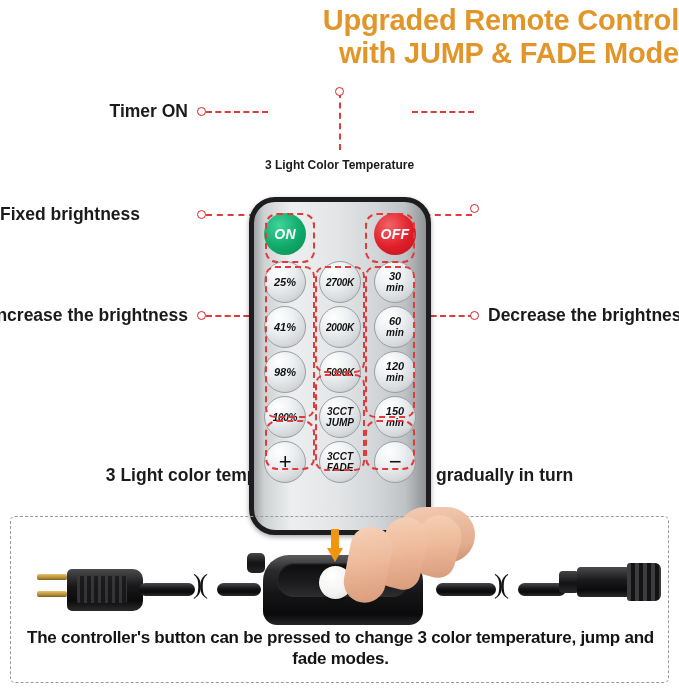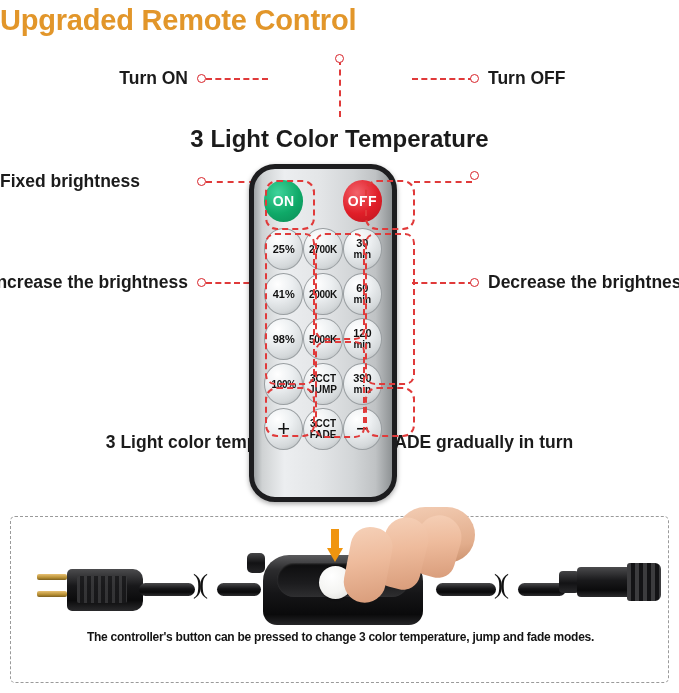--- a/index.html
+++ b/index.html
@@ -10,21 +10,21 @@
     background: #ffffff;
     font-family: "Liberation Sans", sans-serif;
     overflow: hidden;
     position: relative;
   }
 
   
   .title-block {
     width: 679px;
     padding-top: 4px;
-    text-align: left;
+    text-align: right;
   }
   .title-line {
     color: #e2962a;
     font-size: 29px;
     font-weight: bold;
     line-height: 33px;
     letter-spacing: -0.2px;
   }
 
   
@@ -33,21 +33,21 @@
     width: 679px;
     height: 420px;
   }
 
   .cap-top {
     position: absolute;
     top: 88px;
     left: 0;
     width: 679px;
     text-align: center;
-    font-size: 24px;
+    font-size: 12px;
     font-weight: bold;
     color: #1b1b1b;
   }
 
   .cap-bottom {
     position: absolute;
     top: 395px;
     left: 0;
     width: 679px;
     text-align: center;
@@ -96,26 +96,27 @@
     border: 1.6px solid #d8232a;
     border-radius: 50%;
     background: #fff;
   }
 
   
   .remote {
     position: absolute;
     left: 249px;
     top: 127px;
-    width: 148px;
+    width: 182px;
     height: 338px;
     background: linear-gradient(90deg,#9fa3a5 0%,#cfd2d3 6%,#eceef0 22%,#e3e5e7 48%,#d2d5d7 72%,#bfc2c4 88%,#8e9294 100%);
     border: 5px solid #1d1d1f;
     border-radius: 26px;
     box-shadow: 0 2px 5px rgba(0,0,0,.35);
+    font-style: italic;
   }
 
   .btn-grid {
     position: absolute;
     left: 0; top: 0;
     width: 100%;
     padding: 11px 10px 0 10px;
   }
 
   .row {
@@ -340,33 +341,34 @@
     width: 20px; height: 22px;
     background: linear-gradient(180deg,#454547 0%,#131315 55%,#28282a 100%);
     border-radius: 4px;
   }
 
   .panel-caption {
     position: absolute;
     left: 0; top: 110px;
     width: 659px;
     text-align: center;
-    font-size: 12px;
+    font-size: 17px;
     font-weight: bold;
     color: #141414;
     line-height: 21px;
     letter-spacing: -0.25px;
   }
   .panel-caption .line2 { font-weight: bold; }
 </style>
 </head>
 <body>
 
 <div class="title-block">
   <div class="title-line">Upgraded Remote Control</div>
+  <div class="title-line">with JUMP &amp; FADE Mode</div>
 </div>
 
 <div class="diagram">
 
   <div class="cap-top">3 Light Color Temperature</div>
   <div class="cap-bottom">3 Light color temperature JUMP / FADE gradually in turn</div>
 
   <div class="leader" style="left:206px; top:41px; width:62px;"></div>
   <div class="leader" style="left:206px; top:144px; width:60px;"></div>
   <div class="leader" style="left:206px; top:245px; width:62px;"></div>
@@ -375,38 +377,34 @@
   <div class="leader" style="left:414px; top:144px; width:58px;"></div>
   <div class="leader" style="left:412px; top:245px; width:62px;"></div>
 
   <div class="leader-v" style="left:339px; top:22px; height:58px;"></div>
   <div class="free-dot" style="left:335px; top:17px;"></div>
 
   <div class="leader-v" style="left:339px; top:258px; height:110px;"></div>
   <div class="free-dot" style="left:335px; top:366px;"></div>
 
   <div class="side-label left" style="left:0; top:31px; width:206px;">
-    <span>Turn ON</span>
+    <span>Timer ON</span>
     <span class="node-dot"></span>
   </div>
 
   <div class="side-label left" style="left:0; top:134px; width:206px;justify-content:space-between;">
     <span>Fixed brightness</span>
     <span class="node-dot"></span>
   </div>
 
   <div class="side-label left" style="left:0; top:235px; width:206px;">
     <span>Increase the brightness</span>
     <span class="node-dot"></span>
   </div>
 
-  <div class="side-label right" style="left:470px; top:31px;">
-    <span class="node-dot"></span>
-    <span>Turn OFF</span>
-  </div>
 
   <div class="side-label right" style="left:470px; top:134px;">
     <span class="node-dot"></span>
   </div>
 
   <div class="side-label right" style="left:470px; top:235px;">
     <span class="node-dot"></span>
     <span>Decrease the brightness</span>
   </div>
 
@@ -446,21 +444,21 @@
         </div>
       </div>
 
       <div class="row">
         <div class="key small">100%</div>
         <div class="key">
           <span style="font-size:10px">3CCT</span>
           <span class="l2">JUMP</span>
         </div>
         <div class="key">
-          <span>390</span>
+          <span>150</span>
           <span class="l2">min</span>
         </div>
       </div>
 
       <div class="row">
         <div class="key sym">+</div>
         <div class="key">
           <span style="font-size:10px">3CCT</span>
           <span class="l2">FADE</span>
         </div>

